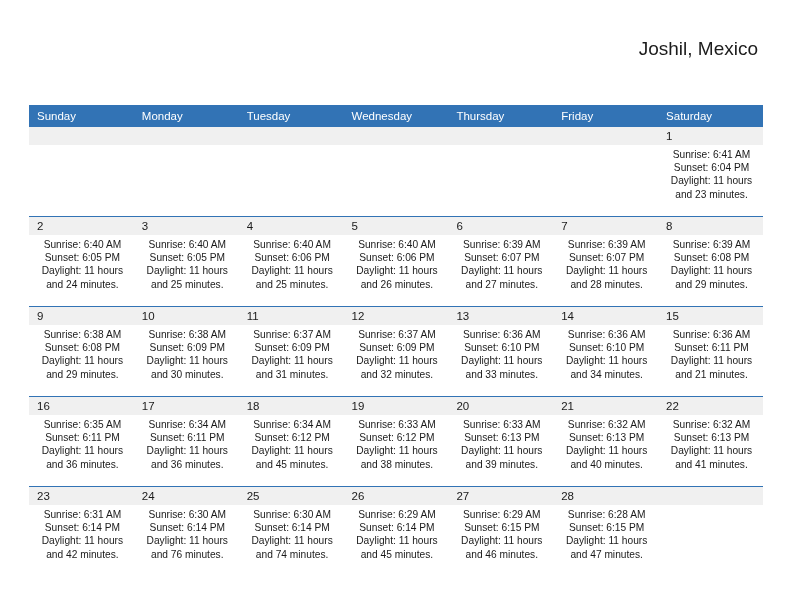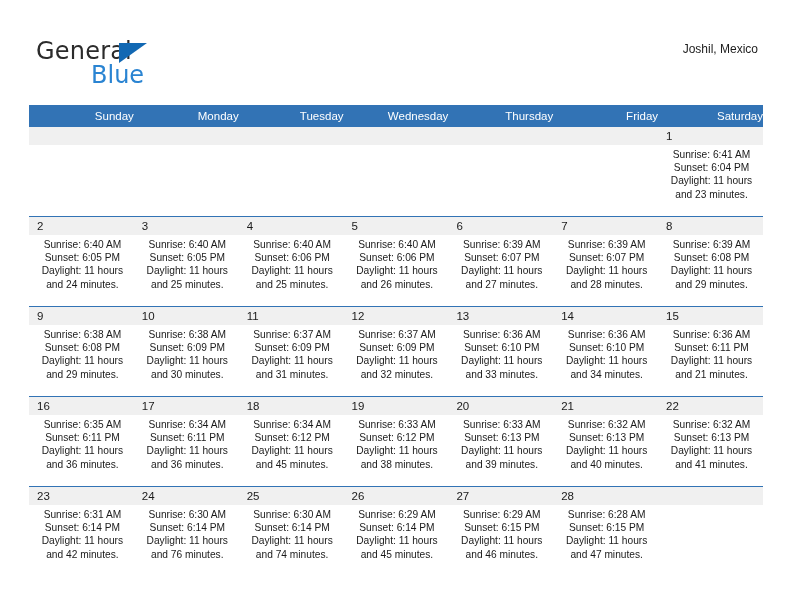--- a/index.html
+++ b/index.html
@@ -73,21 +73,21 @@
     text-align: right;
   }
   .month-title {
     font-size: 27px;
     font-weight: 400;
     color: #1c1c1c;
     line-height: 32px;
     white-space: nowrap;
   }
   .location-title {
-    font-size: 12px;
+    font-size: 19px;
     font-weight: 400;
     color: #1c1c1c;
     line-height: 18px;
     margin-top: 6px;
     white-space: nowrap;
   }
 
   
   .calendar {
     position: absolute;
@@ -98,22 +98,22 @@
   .cal-table {
     width: 734px;
     border-collapse: collapse;
     table-layout: fixed;
   }
   .cal-table th {
     background: #3273b5;
     color: #ffffff;
     font-size: 11.5px;
     font-weight: 400;
-    text-align: right;
-    padding: 5px 0 5px 24px;
+    text-align: left;
+    padding: 5px 0 5px 8px;
     height: 19px;
     box-sizing: border-box;
     border: none;
   }
   .cal-table td {
     vertical-align: top;
     padding: 0;
     border: none;
     border-top: 1px solid #3273b5;
     height: 89px;
@@ -150,25 +150,20 @@
     white-space: nowrap;
   }
 </style>
 </head>
 <body>
 
 <div class="page">
 
   <div class="header">
 
-    <div class="brand">
-      <span class="brand-general">General</span>
-      <span class="brand-triangle"></span>
-      <span class="brand-blue">Blue</span>
-    </div>
 
     <div class="title-block">
       <div class="location-title">Joshil, Mexico</div>
     </div>
 
   </div>
 
   <div class="calendar">
     <table class="cal-table">
       <thead>

